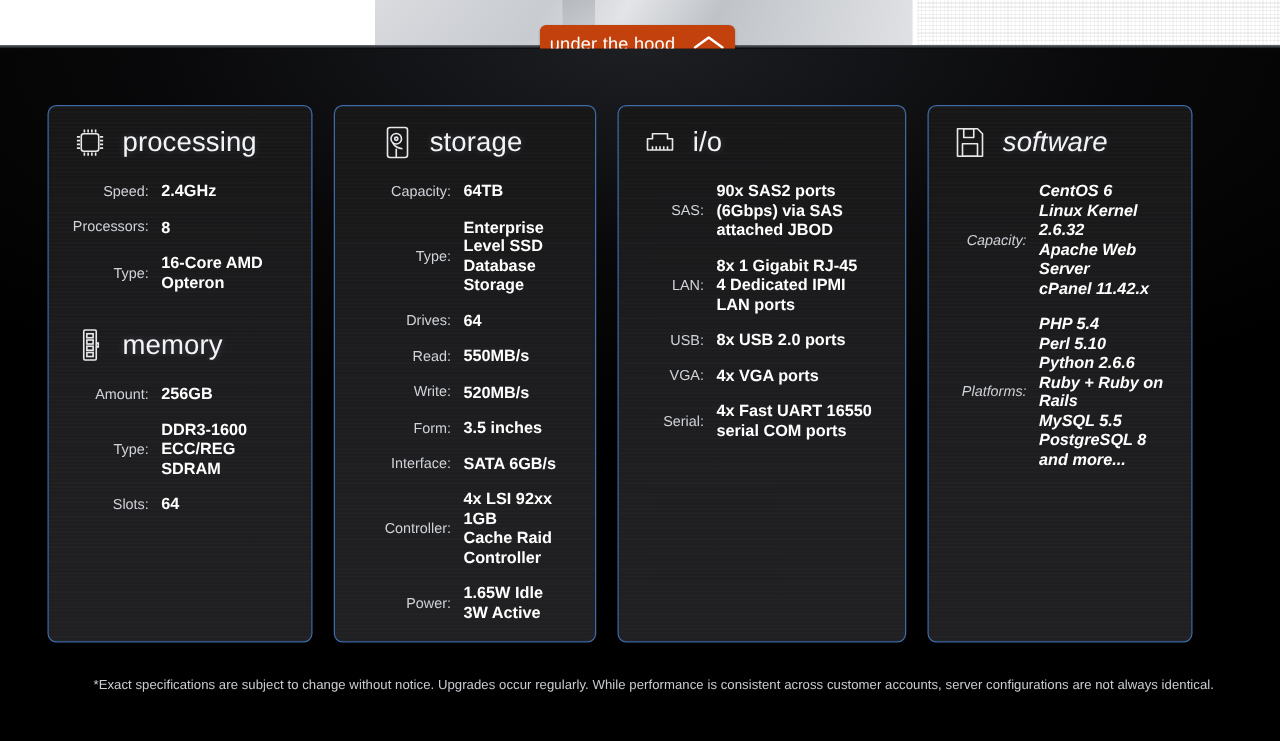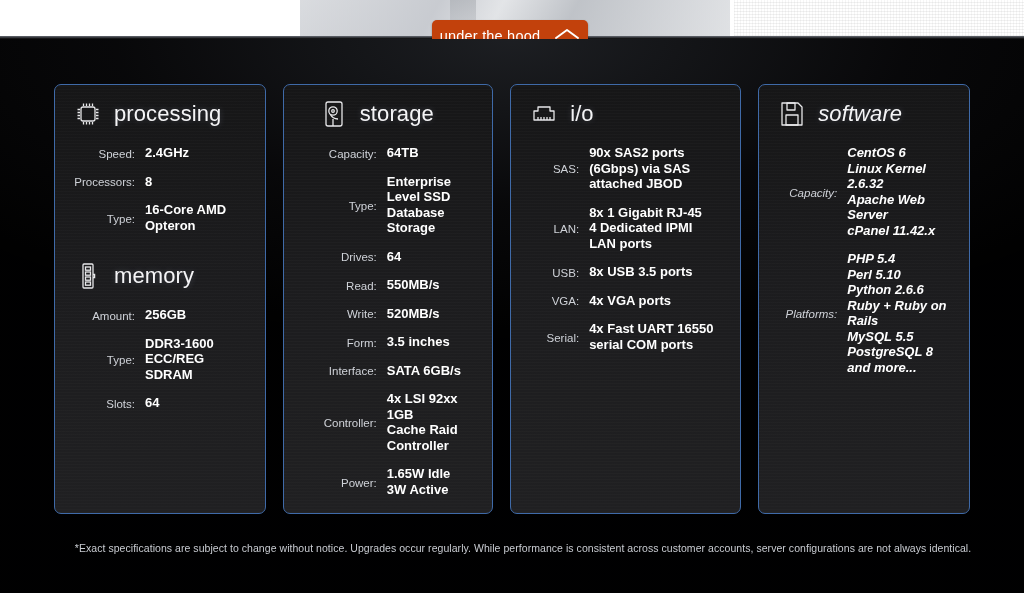--- a/index.html
+++ b/index.html
@@ -74,21 +74,21 @@
   
   .board {
     position: absolute; left: 0; top: 39px;
     width: 1024px; height: 554px;
     background:
       radial-gradient(ellipse 720px 300px at 512px 0px, rgba(30,32,36,0.95) 0%, rgba(10,10,12,0.6) 55%, rgba(0,0,0,0.9) 100%),
       #050506;
   }
 
   .panels {
-    position: absolute; left: 54px; top: 45px;
+    position: absolute; left: 38px; top: 45px;
     width: 916px; height: 430px;
     display: flex;
     gap: 17px;
   }
 
   .panel {
     position: relative;
     border: 1px solid #3f6aa8;
     border-radius: 7px;
     background:
@@ -327,21 +327,21 @@
 attached JBOD</span>
           </div>
           <div class="spec-row">
             <span class="spec-label">LAN:</span>
             <span class="spec-value">8x 1 Gigabit RJ-45
 4 Dedicated IPMI
 LAN ports</span>
           </div>
           <div class="spec-row">
             <span class="spec-label">USB:</span>
-            <span class="spec-value">8x USB 3.5 ports</span>
+            <span class="spec-value">8x USB 2.0 ports</span>
           </div>
           <div class="spec-row">
             <span class="spec-label">VGA:</span>
             <span class="spec-value">4x VGA ports</span>
           </div>
           <div class="spec-row">
             <span class="spec-label">Serial:</span>
             <span class="spec-value">4x Fast UART 16550
 serial COM ports</span>
           </div>

